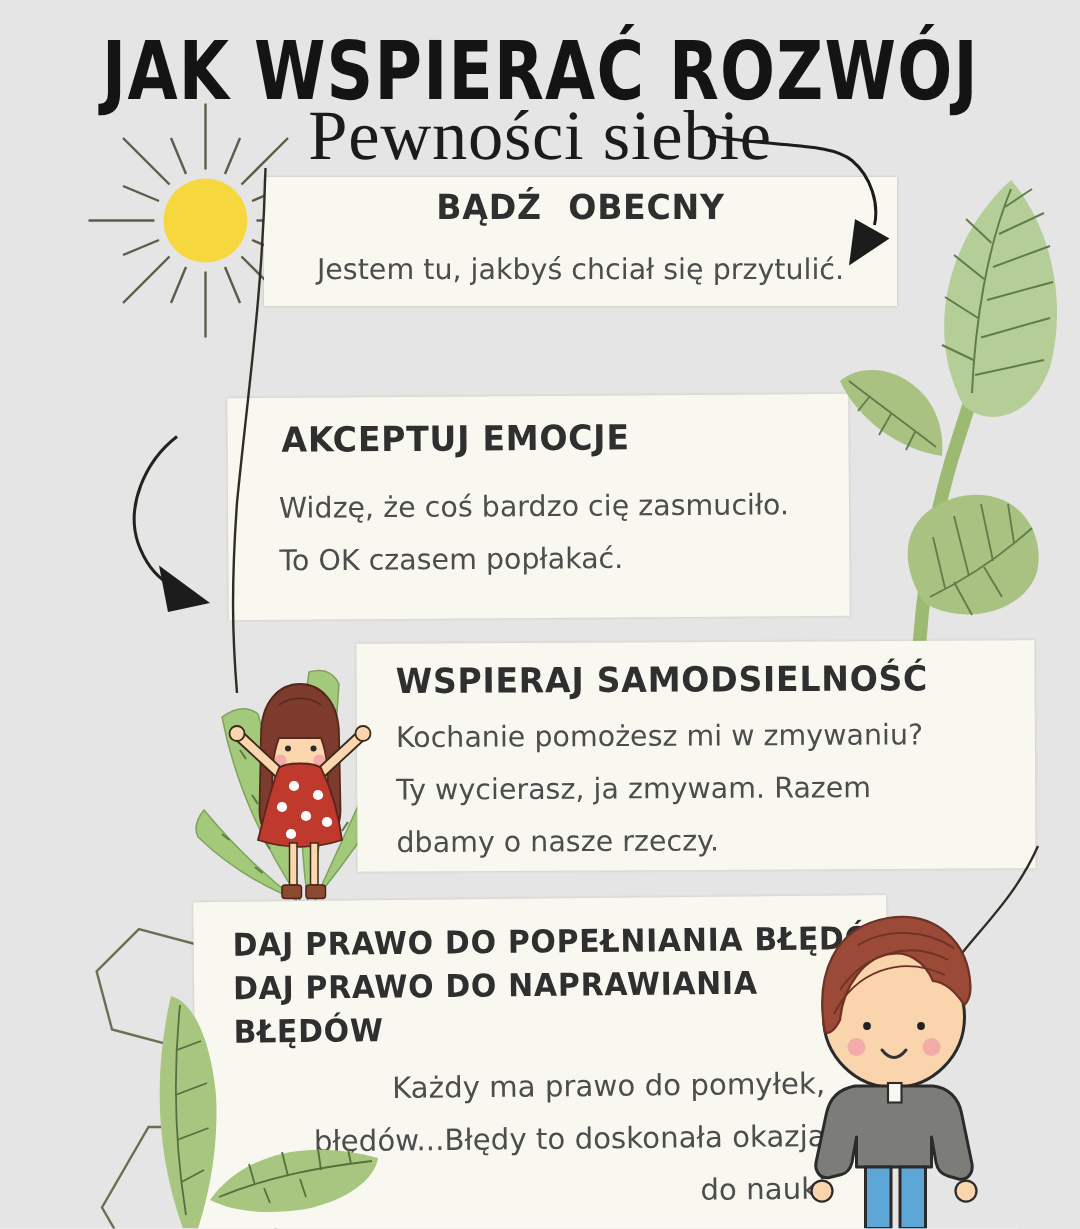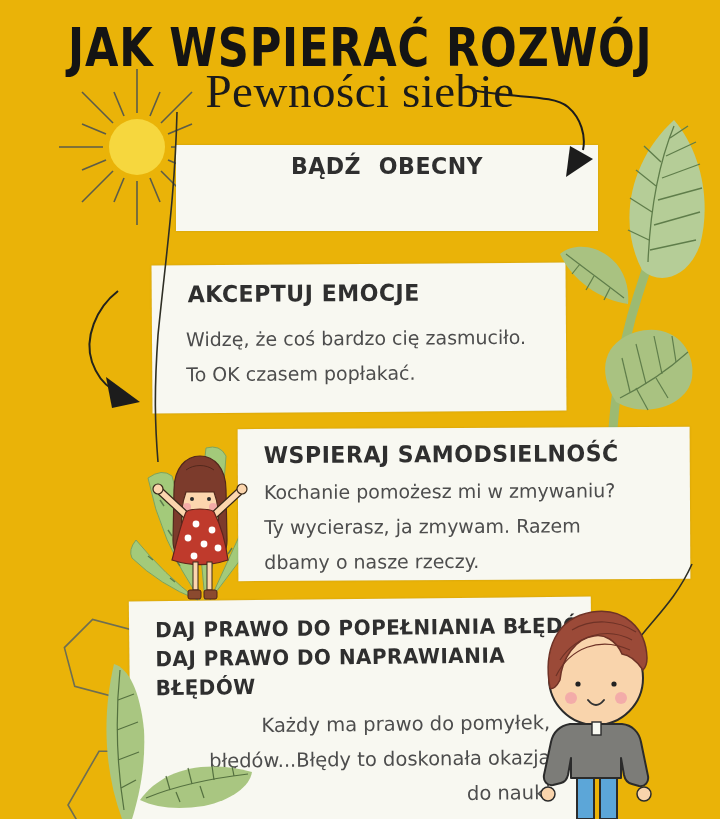--- a/index.html
+++ b/index.html
@@ -1,19 +1,19 @@
 <!DOCTYPE html>
 <html><head>
 <meta charset="utf-8">
 <style>
   html,body{margin:0;padding:0;}
   #poster{
     position:relative;
     width:720px;height:819px;
-    background:#eab308;
+    background:#e5e5e5;
     overflow:hidden;
     font-family:"DejaVu Sans", sans-serif;
   }
   svg.layer{position:absolute;left:0;top:0;pointer-events:none;}
   .back{z-index:0;}
   .front{z-index:3;}
   .titles{position:absolute;left:0;top:0;width:720px;z-index:2;}
   .title1-wrap{display:flex;justify-content:center;width:720px;position:absolute;top:16px;}
   .title1{
     font-weight:bold;font-size:54px;color:#141414;white-space:nowrap;
@@ -26,21 +26,21 @@
   .card{
     position:absolute;background:#f8f8f1;z-index:1;
     box-shadow:0 0 2px rgba(90,90,60,0.25);
     color:#2d2d2d;
   }
   .card h2{
     margin:0;font-size:23px;font-weight:bold;color:#2f2f2f;
     letter-spacing:0.5px;transform:scaleX(0.96);transform-origin:left center;
   }
   .body-line{font-size:19px;color:#4d4d4d;line-height:35px;white-space:nowrap;}
-  #card1{left:176px;top:145px;width:422px;height:86px;text-align:center;}
+  #card1{left:176px;top:118px;width:422px;height:86px;text-align:center;}
   #card1 h2{margin-top:8px;transform-origin:center;word-spacing:10px;}
   #card1 .body{margin-top:11px;}
   #card2{left:152px;top:264px;width:414px;height:148px;transform:rotate(-0.4deg);padding-left:0;}
   #card2 h2{margin:16px 0 0 36px;}
   #card2 .body{margin:15px 0 0 34px;line-height:36px;}
   #card3{left:238px;top:428px;width:452px;height:152px;transform:rotate(-0.3deg);}
   #card3 h2{margin:13px 0 0 26px;}
   #card3 .body{margin:7px 0 0 26px;}
   #card4{left:130px;top:599px;width:462px;height:232px;transform:rotate(-0.6deg);}
   #card4 .h-line{
@@ -137,20 +137,23 @@
 
   <div class="titles">
     <div class="title1-wrap">
       <div class="title1">JAK WSPIERAĆ ROZWÓJ</div>
     </div>
     <div class="title2">Pewności siebie</div>
   </div>
 
   <div id="card1" class="card">
     <h2>BĄDŹ OBECNY</h2>
+    <div class="body">
+      <div class="body-line">Jestem tu, jakbyś chciał się przytulić.</div>
+    </div>
   </div>
 
   <div id="card2" class="card">
     <h2>AKCEPTUJ EMOCJE</h2>
     <div class="body">
       <div class="body-line">Widzę, że coś bardzo cię zasmuciło.</div>
       <div class="body-line">To OK czasem popłakać.</div>
     </div>
   </div>
 

